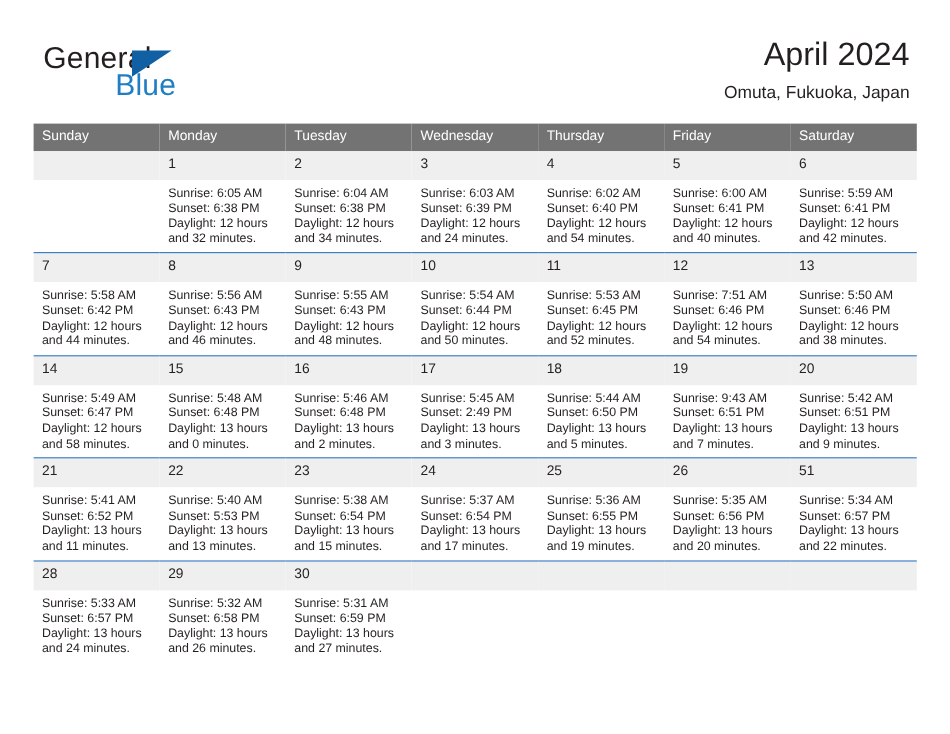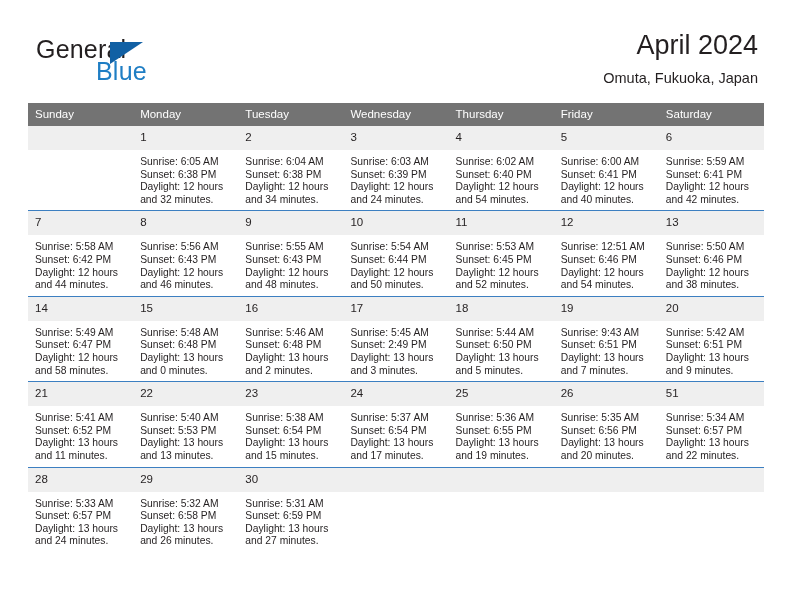--- a/index.html
+++ b/index.html
@@ -265,21 +265,21 @@
             <div class="details">
               <div>Sunrise: 5:53 AM</div>
               <div>Sunset: 6:45 PM</div>
               <div>Daylight: 12 hours</div>
               <div>and 52 minutes.</div>
             </div>
           </td>
           <td>
             <div class="daynum">12</div>
             <div class="details">
-              <div>Sunrise: 12:51 AM</div>
+              <div>Sunrise: 7:51 AM</div>
               <div>Sunset: 6:46 PM</div>
               <div>Daylight: 12 hours</div>
               <div>and 54 minutes.</div>
             </div>
           </td>
           <td>
             <div class="daynum">13</div>
             <div class="details">
               <div>Sunrise: 5:50 AM</div>
               <div>Sunset: 6:46 PM</div>

